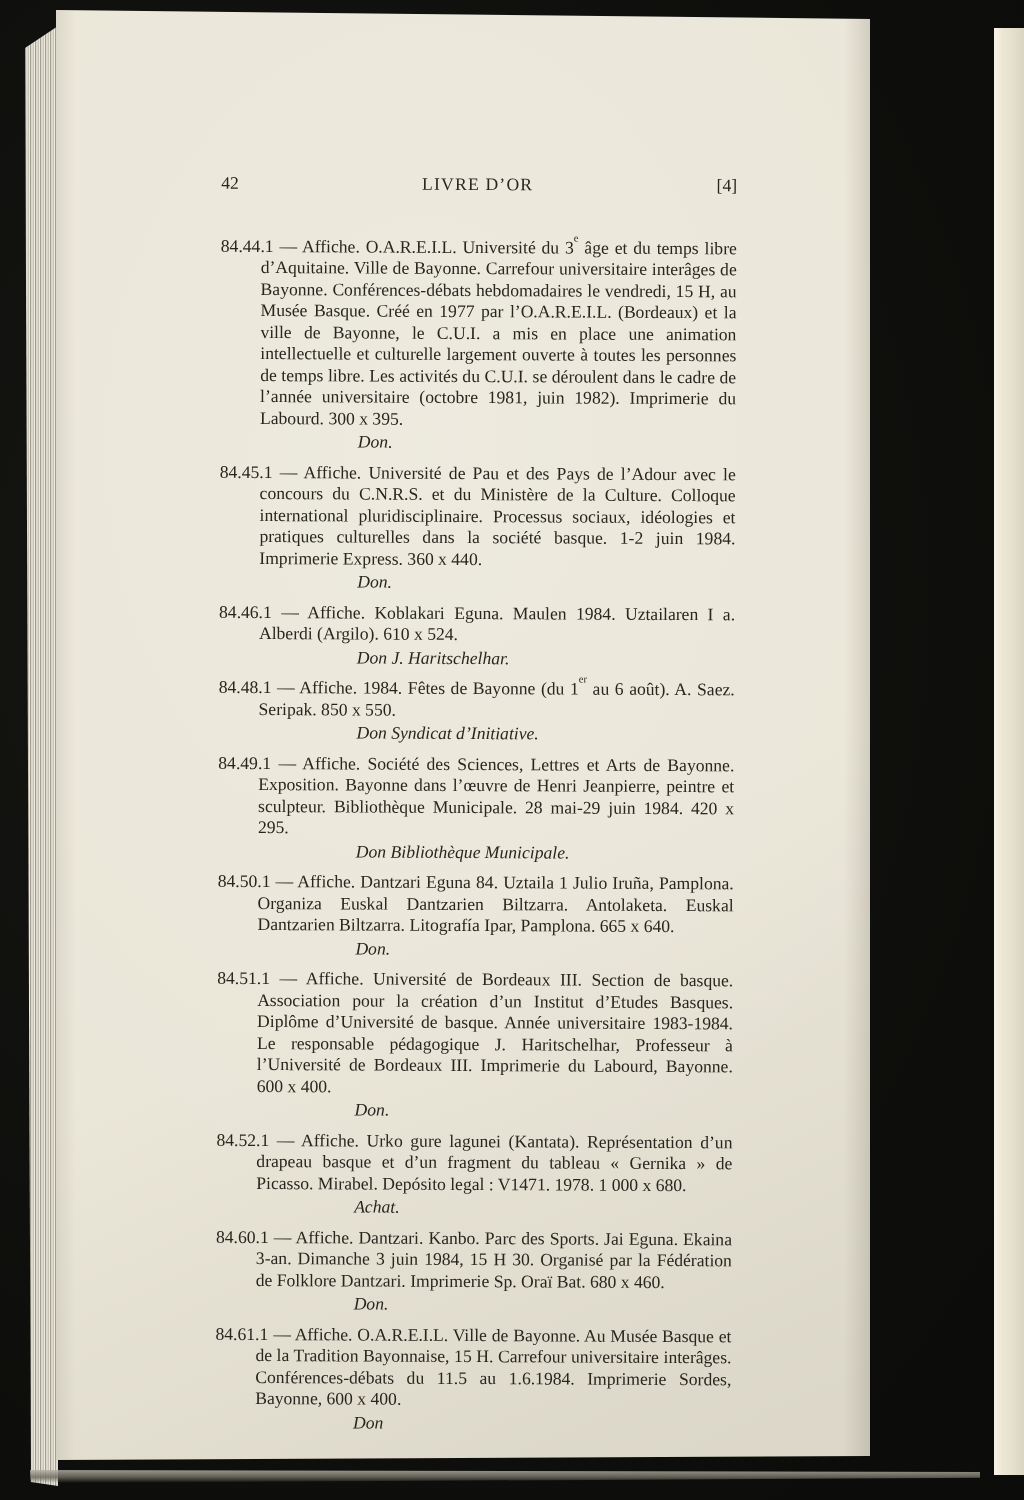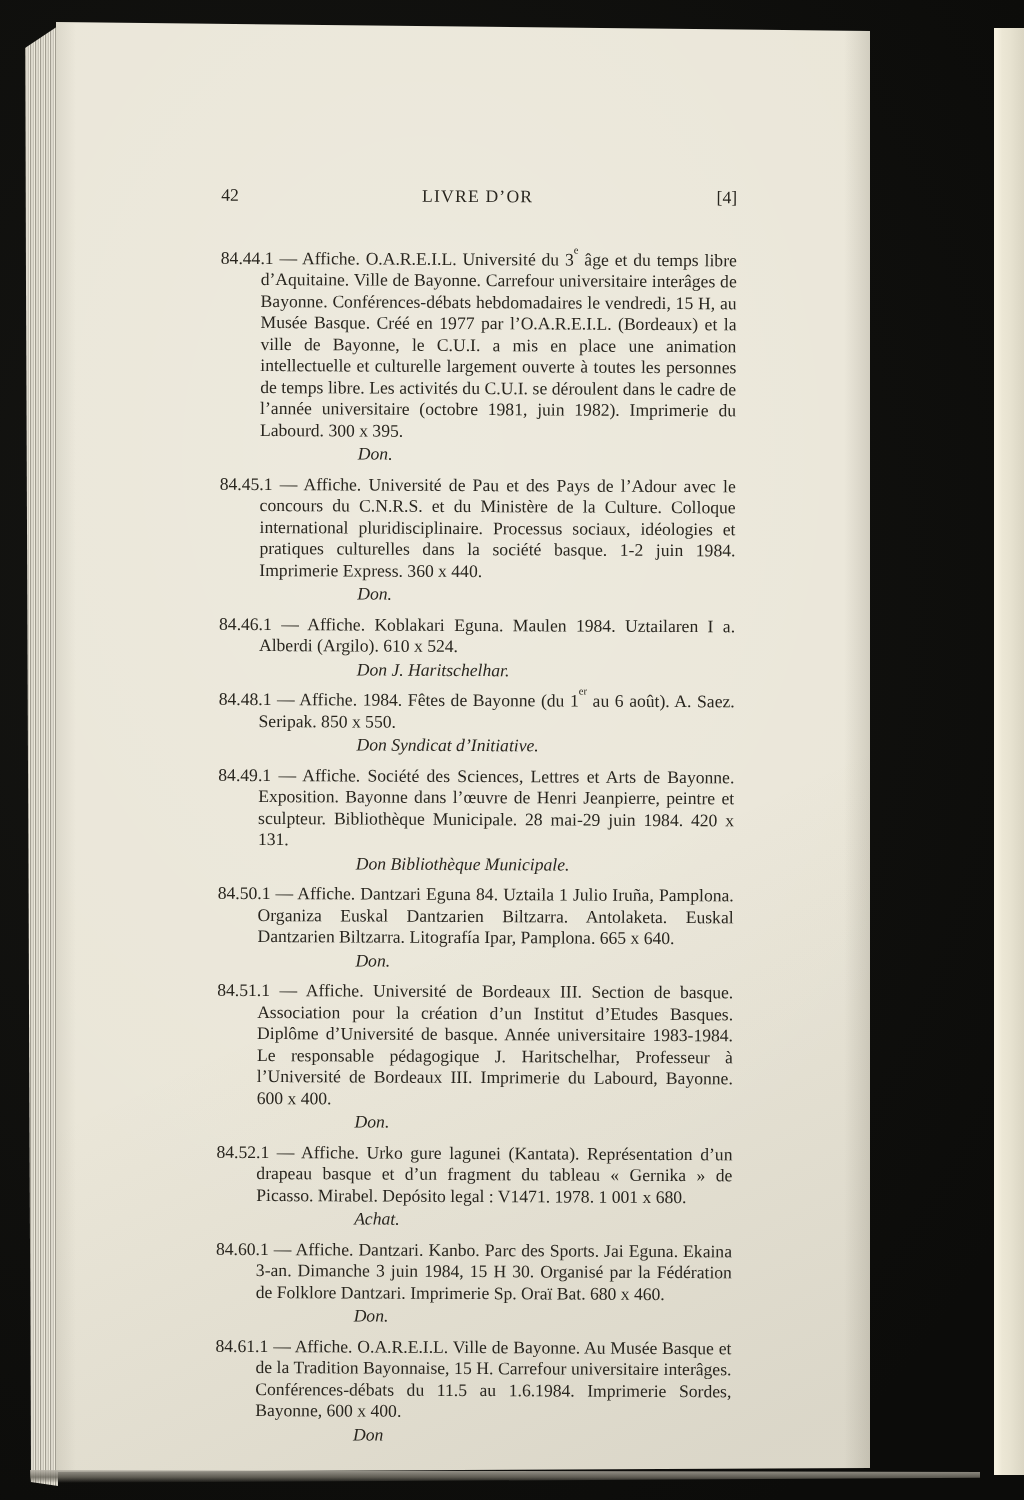--- a/index.html
+++ b/index.html
@@ -30,21 +30,21 @@
         var(--edge-dark) 0 1px,
         var(--edge-light) 1px 3px,
         #c7c3b7 3px 4px,
         #eeeadd 4px 5px);
     clip-path:polygon(0 22px, 100% 0, 100% 100%, 6px calc(100% - 4px));
     box-shadow:0 0 6px rgba(0,0,0,0.5);
   }
 
   
   .page{
-    position:absolute; left:56px; top:22px; width:814px; height:1450px;
+    position:absolute; left:56px; top:10px; width:814px; height:1450px;
     background:
       linear-gradient(to right, rgba(110,105,90,0.12), rgba(0,0,0,0) 20px),
       linear-gradient(to left, rgba(95,90,75,0.18), rgba(0,0,0,0) 26px),
       radial-gradient(120% 90% at 45% 30%, rgba(255,255,255,0.16), rgba(0,0,0,0) 65%),
       linear-gradient(155deg, rgba(0,0,0,0) 60%, rgba(85,80,64,0.10) 96%),
       var(--page);
     clip-path:polygon(0 0, 100% 9px, 100% calc(100% - 4px), 0 100%);
   }
 
   
@@ -125,36 +125,36 @@
     <p class="entry-body"><span>84.46.1</span> <span>—</span> <span><span>Affiche. Koblakari Eguna. Maulen 1984. Uztailaren I a. Alberdi (Argilo). 610 x 524.</span></span></p>
     <p class="entry-credit">Don J. Haritschelhar.</p>
   </article>
 
   <article class="entry">
     <p class="entry-body"><span>84.48.1</span> <span>—</span> <span><span>Affiche. 1984. Fêtes de Bayonne (du 1</span><sup>er</sup><span> au 6 août). A. Saez. Seripak. 850 x 550.</span></span></p>
     <p class="entry-credit">Don Syndicat d’Initiative.</p>
   </article>
 
   <article class="entry">
-    <p class="entry-body"><span>84.49.1</span> <span>—</span> <span><span>Affiche. Société des Sciences, Lettres et Arts de Bayonne. Exposition. Bayonne dans l’œuvre de Henri Jeanpierre, peintre et sculpteur. Bibliothèque Municipale. 28 mai-29 juin 1984. 420 x 131.</span></span></p>
+    <p class="entry-body"><span>84.49.1</span> <span>—</span> <span><span>Affiche. Société des Sciences, Lettres et Arts de Bayonne. Exposition. Bayonne dans l’œuvre de Henri Jeanpierre, peintre et sculpteur. Bibliothèque Municipale. 28 mai-29 juin 1984. 420 x 295.</span></span></p>
     <p class="entry-credit">Don Bibliothèque Municipale.</p>
   </article>
 
   <article class="entry">
     <p class="entry-body"><span>84.50.1</span> <span>—</span> <span><span>Affiche. Dantzari Eguna 84. Uztaila 1 Julio Iruña, Pamplona. Organiza Euskal Dantzarien Biltzarra. Antolaketa. Euskal Dantzarien Biltzarra. Litografía Ipar, Pamplona. 665 x 640.</span></span></p>
     <p class="entry-credit">Don.</p>
   </article>
 
   <article class="entry">
     <p class="entry-body"><span>84.51.1</span> <span>—</span> <span><span>Affiche. Université de Bordeaux III. Section de basque. Association pour la création d’un Institut d’Etudes Basques. Diplôme d’Université de basque. Année universitaire 1983-1984. Le responsable pédagogique J. Haritschelhar, Professeur à l’Université de Bordeaux III. Imprimerie du Labourd, Bayonne. 600 x 400.</span></span></p>
     <p class="entry-credit">Don.</p>
   </article>
 
   <article class="entry">
-    <p class="entry-body"><span>84.52.1</span> <span>—</span> <span><span>Affiche. Urko gure lagunei (Kantata). Représentation d’un drapeau basque et d’un fragment du tableau « Gernika » de Picasso. Mirabel. Depósito legal : V1471. 1978. 1 001 x 680.</span></span></p>
+    <p class="entry-body"><span>84.52.1</span> <span>—</span> <span><span>Affiche. Urko gure lagunei (Kantata). Représentation d’un drapeau basque et d’un fragment du tableau « Gernika » de Picasso. Mirabel. Depósito legal : V1471. 1978. 1 000 x 680.</span></span></p>
     <p class="entry-credit">Achat.</p>
   </article>
 
   <article class="entry">
     <p class="entry-body"><span>84.60.1</span> <span>—</span> <span><span>Affiche. Dantzari. Kanbo. Parc des Sports. Jai Eguna. Ekaina 3-an. Dimanche 3 juin 1984, 15 H 30. Organisé par la Fédération de Folklore Dantzari. Imprimerie Sp. Oraï Bat. 680 x 460.</span></span></p>
     <p class="entry-credit">Don.</p>
   </article>
 
   <article class="entry">
     <p class="entry-body"><span>84.61.1</span> <span>—</span> <span><span>Affiche. O.A.R.E.I.L. Ville de Bayonne. Au Musée Basque et de la Tradition Bayonnaise, 15 H. Carrefour universitaire interâges. Conférences-débats du 11.5 au 1.6.1984. Imprimerie Sordes, Bayonne, 600 x 400.</span></span></p>

